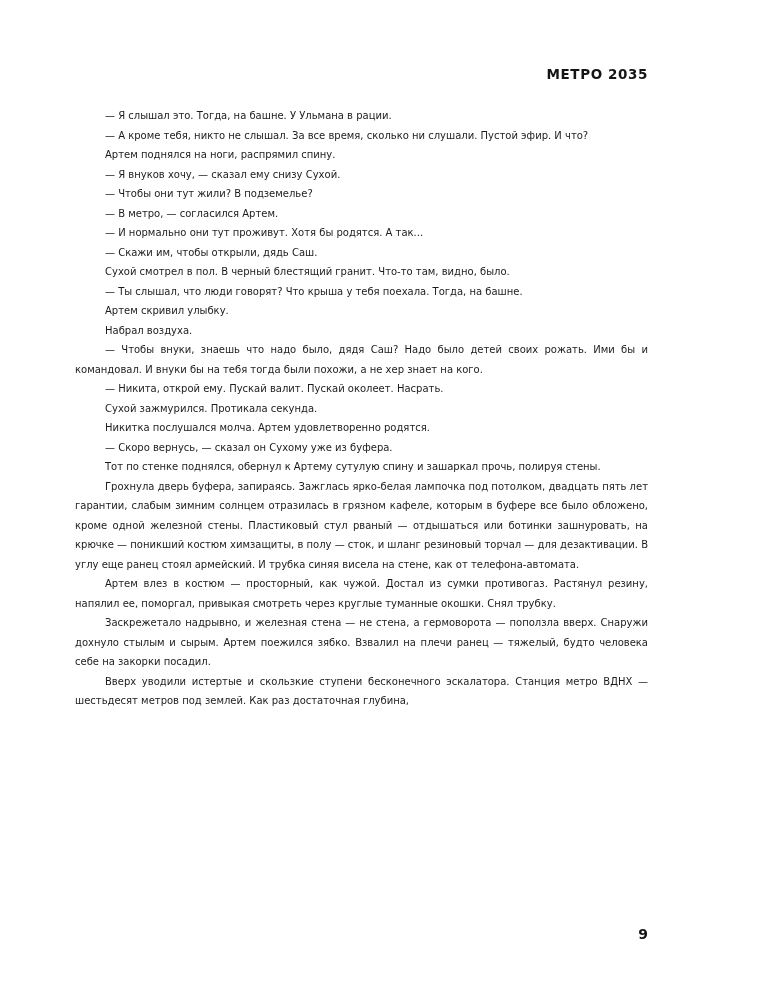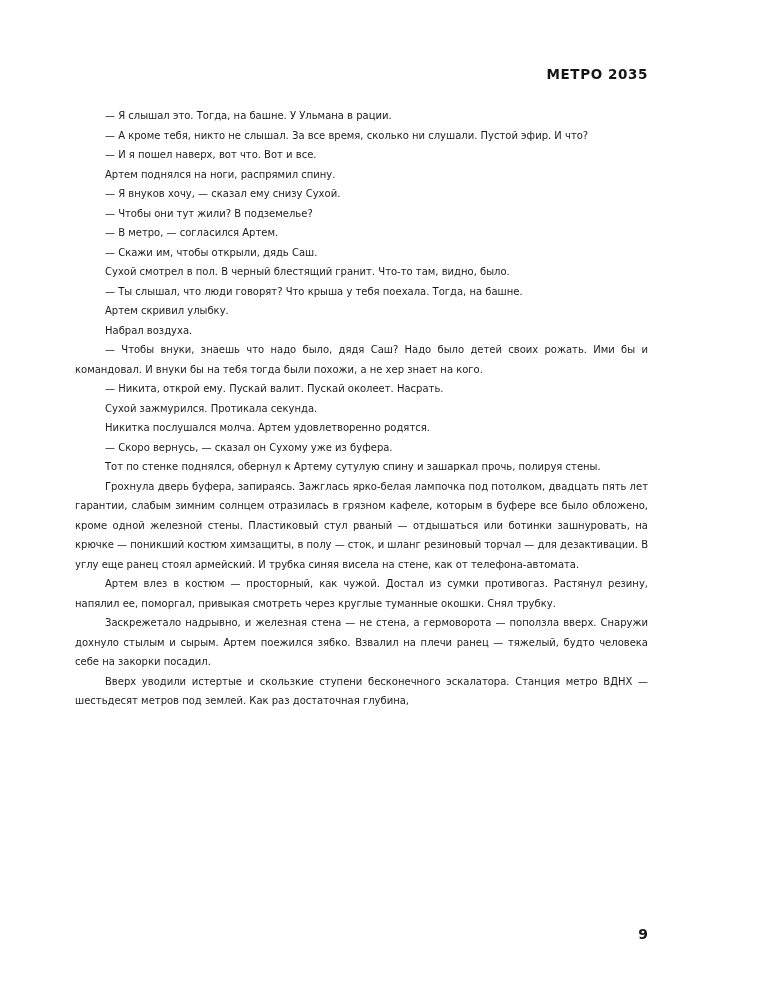--- a/index.html
+++ b/index.html
@@ -54,25 +54,25 @@
 </style>
 </head>
 <body>
 
 <div class="page">
   <div class="running-head">МЕТРО 2035</div>
 
   <div class="text-block" id="paragraphs">
       <p class="para">— Я слышал это. Тогда, на башне. У Ульмана в рации.</p>
       <p class="para">— А кроме тебя, никто не слышал. За все время, сколько ни слушали. Пустой эфир. И что?</p>
-      <p class="para">— И я пошел наверх, вот что. Вот и все.</p>
       <p class="para">Артем поднялся на ноги, распрямил спину.</p>
       <p class="para">— Я внуков хочу, — сказал ему снизу Сухой.</p>
       <p class="para">— Чтобы они тут жили? В подземелье?</p>
       <p class="para">— В метро, — согласился Артем.</p>
+      <p class="para">— И нормально они тут проживут. Хотя бы родятся. А так...</p>
       <p class="para">— Скажи им, чтобы открыли, дядь Саш.</p>
       <p class="para">Сухой смотрел в пол. В черный блестящий гранит. Что-то там, видно, было.</p>
       <p class="para">— Ты слышал, что люди говорят? Что крыша у тебя поехала. Тогда, на башне.</p>
       <p class="para">Артем скривил улыбку.</p>
       <p class="para">Набрал воздуха.</p>
       <p class="para">— Чтобы внуки, знаешь что надо было, дядя Саш? Надо было детей своих рожать. Ими бы и командовал. И внуки бы на тебя тогда были похожи, а не хер знает на кого.</p>
       <p class="para">— Никита, открой ему. Пускай валит. Пускай околеет. Насрать.</p>
       <p class="para">Сухой зажмурился. Протикала секунда.</p>
       <p class="para">Никитка послушался молча. Артем удовлетворенно родятся.</p>
       <p class="para">— Скоро вернусь, — сказал он Сухому уже из буфера.</p>

